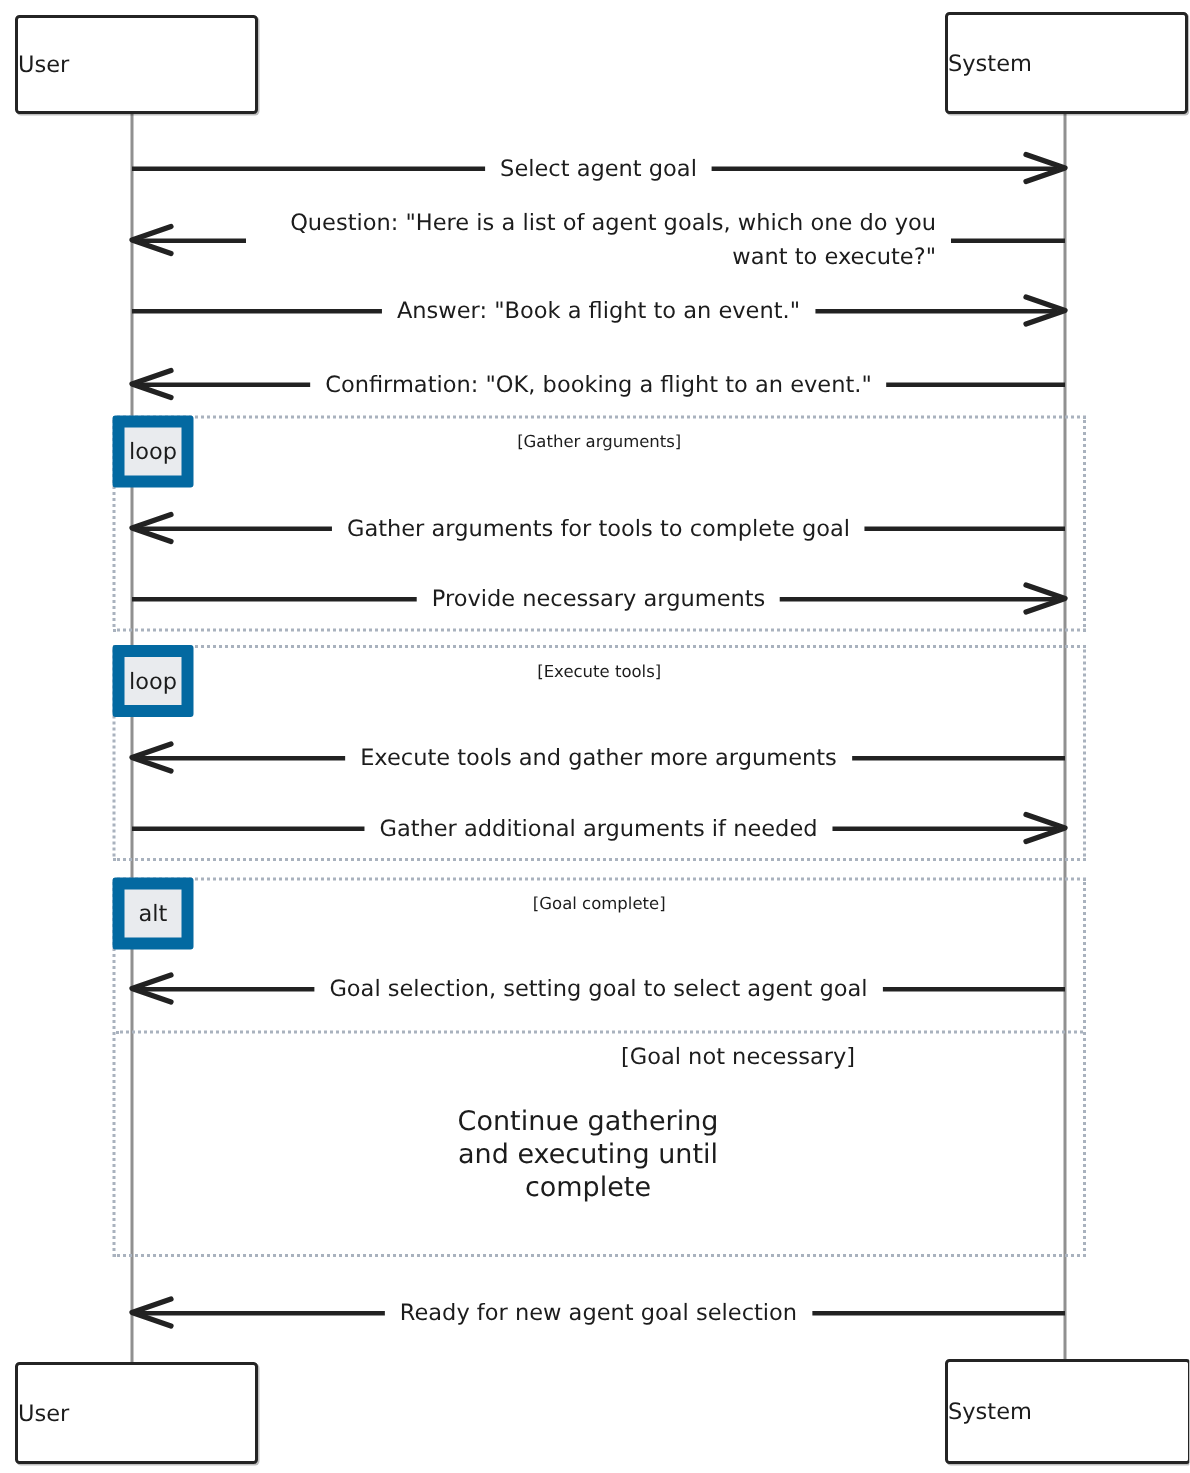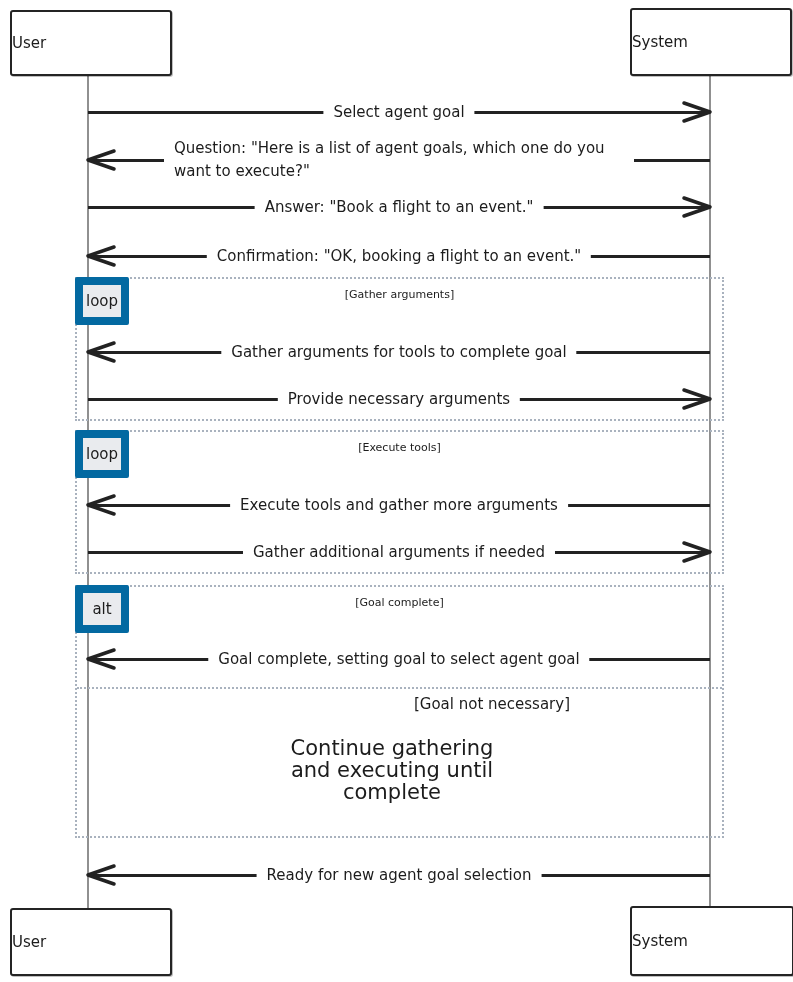--- a/index.html
+++ b/index.html
@@ -84,21 +84,21 @@
     width: 320px;
     text-align: center;
     font-size: 15px;
   }
   .alt-note {
     position: absolute;
     top: 150px;
     left: 165px;
     width: 300px;
     text-align: center;
-    font-size: 21px;
+    font-size: 18px;
     line-height: 22px;
   }
 
   
   .message {
     position: absolute;
     left: 88px;
     width: 622px;
     height: 0;
     z-index: 3;
@@ -121,21 +121,21 @@
   .head-left  { left: -3px; }
   .head-right { right: -3px; }
   .msg-label {
     position: absolute;
     left: 50%;
     top: 0;
     transform: translate(-50%, -50%);
     background: #ffffff;
     padding: 1px 10px;
     font-size: 15px;
-    text-align: left;
+    text-align: right;
     white-space: nowrap;
     z-index: 5;
   }
   .msg-label.wide {
     white-space: normal;
     width: 450px;
     line-height: 23px;
   }
 </style>
 </head>
@@ -230,21 +230,21 @@
         <path d="M3 3 L29 12 L3 21" fill="none" stroke="#222222" stroke-width="3.5" stroke-linecap="round" stroke-linejoin="round"></path>
       </svg>
     <span class="msg-label">Gather additional arguments if needed</span>
   </div>
 
   <div class="message dir-left" style="top:659px">
     <div class="msg-line"></div>
     <svg class="head head-left" width="32" height="24" viewBox="0 0 32 24">
         <path d="M29 3 L3 12 L29 21" fill="none" stroke="#222222" stroke-width="3.5" stroke-linecap="round" stroke-linejoin="round"></path>
       </svg>
-    <span class="msg-label">Goal complete, setting goal to select agent goal</span>
+    <span class="msg-label">Goal selection, setting goal to select agent goal</span>
   </div>
 
   <div class="message dir-left" style="top:875px">
     <div class="msg-line"></div>
     <svg class="head head-left" width="32" height="24" viewBox="0 0 32 24">
         <path d="M29 3 L3 12 L29 21" fill="none" stroke="#222222" stroke-width="3.5" stroke-linecap="round" stroke-linejoin="round"></path>
       </svg>
     <span class="msg-label">Ready for new agent goal selection</span>
   </div>
 

